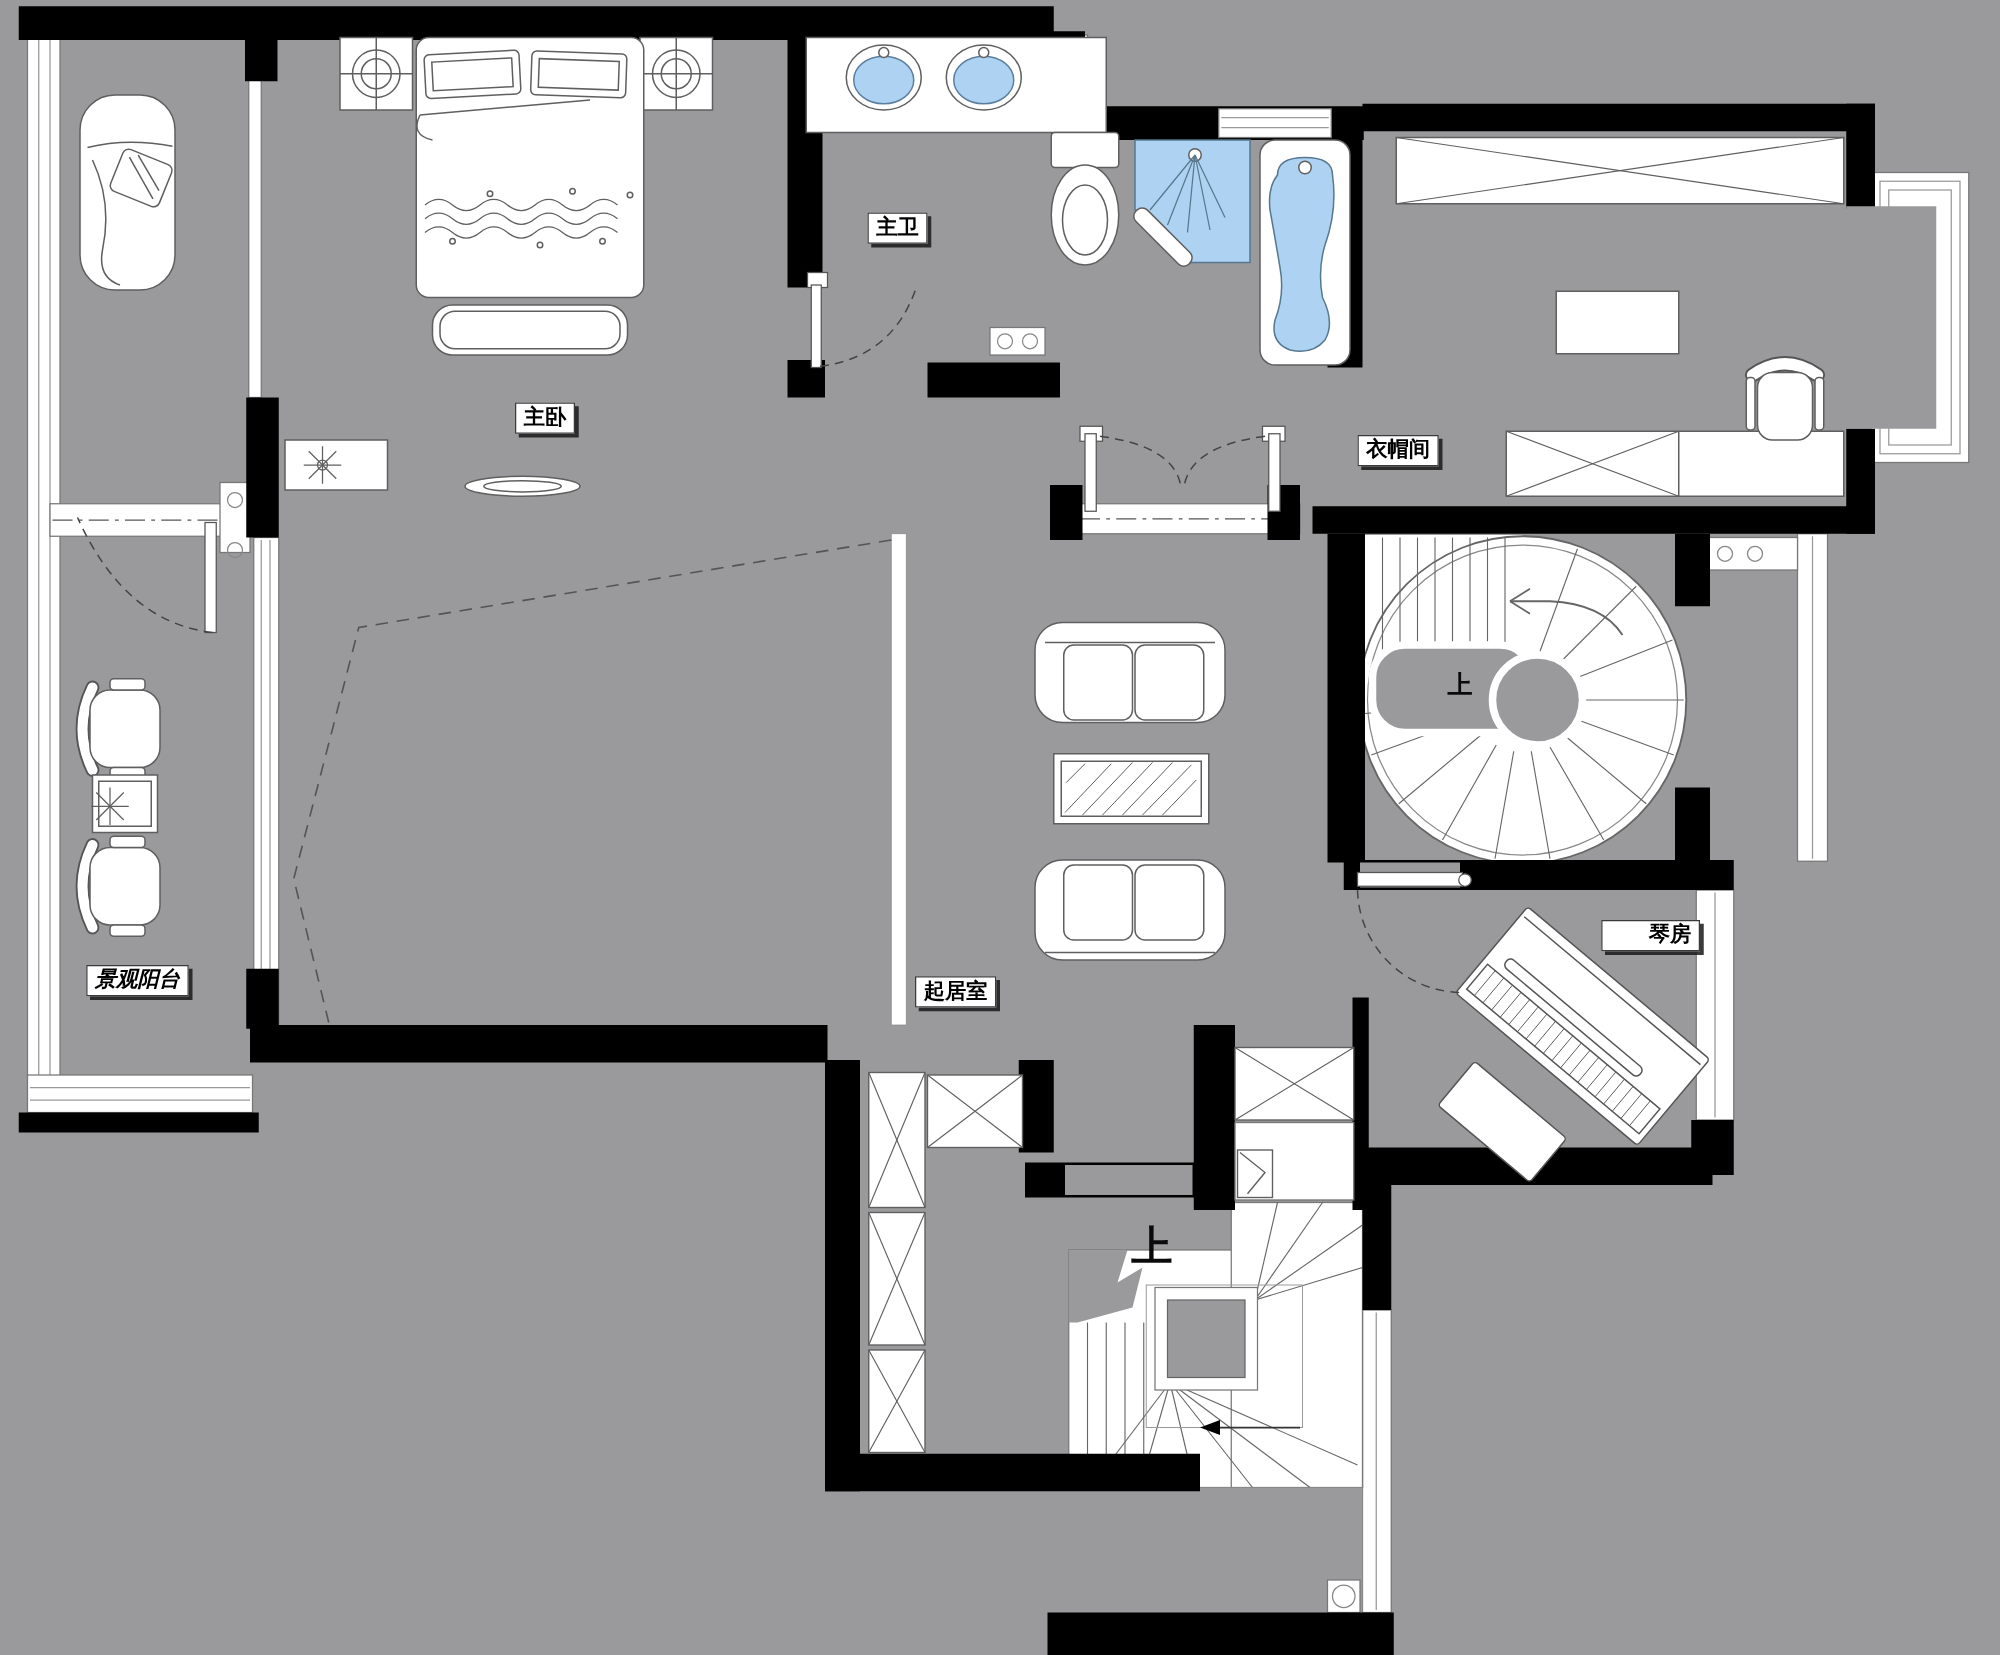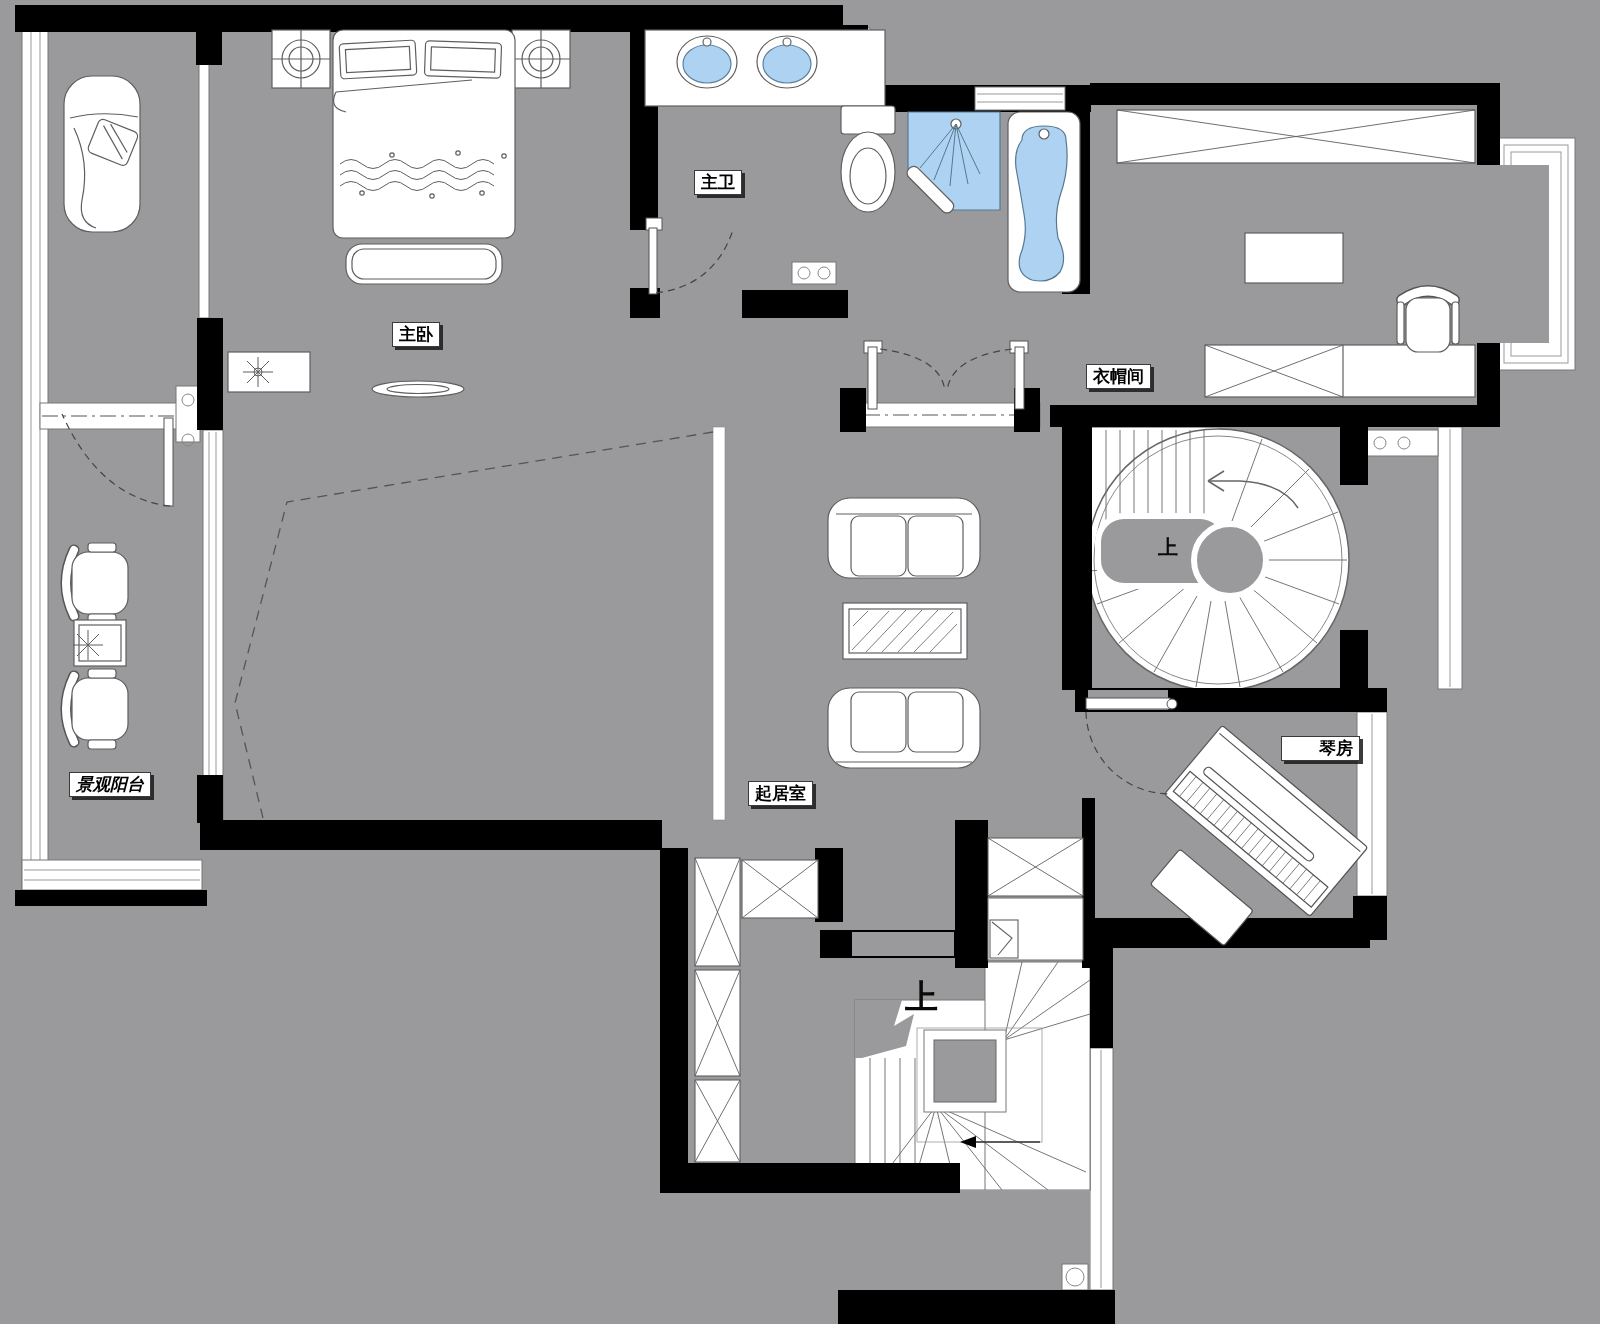--- a/index.html
+++ b/index.html
@@ -381,20 +381,20 @@
     <path d="M1012,349 Q951,357 947,391" fill="none" stroke="#444" stroke-width="1.2" stroke-dasharray="7 5"></path>
     <rect x="1086" y="698" width="84" height="11" fill="#fff" stroke="#555"></rect>
     <circle cx="1172" cy="704" r="5" fill="#fff" stroke="#555"></circle>
     <path d="M1086,712 A84,84 0 0 0 1170,794" fill="none" stroke="#444" stroke-width="1.2" stroke-dasharray="7 5"></path>
   </g>
 
   <path d="M713,432 L287,502 L235,703 L263,818" fill="none" stroke="#555" stroke-width="1.3" stroke-dasharray="10 7"></path>
 </svg>
 
   <div class="room-label" style="left:694px;top:170px;">主卫</div>
-  <div class="room-label" style="left:392px;top:322px;">主卧</div>
-  <div class="room-label" style="left:1086px;top:364px;">衣帽间</div>
-  <div class="room-label" style="left:748px;top:781px;">起居室</div>
+  <div class="room-label" style="left:412px;top:322px;">主卧</div>
+  <div class="room-label" style="left:1086px;top:348px;">衣帽间</div>
+  <div class="room-label" style="left:732px;top:781px;">起居室</div>
   <div class="room-label" style="left:1281px;top:736px;padding-left:37px;">琴房</div>
   <div class="room-label" style="left:69px;top:772px;font-style:italic;">景观阳台</div>
   <div class="up-label up-small" style="left:1158px;top:534px;">上</div>
   <div class="up-label up-big" style="left:905px;top:975px;">上</div>
 </div>
 
 </body></html>

